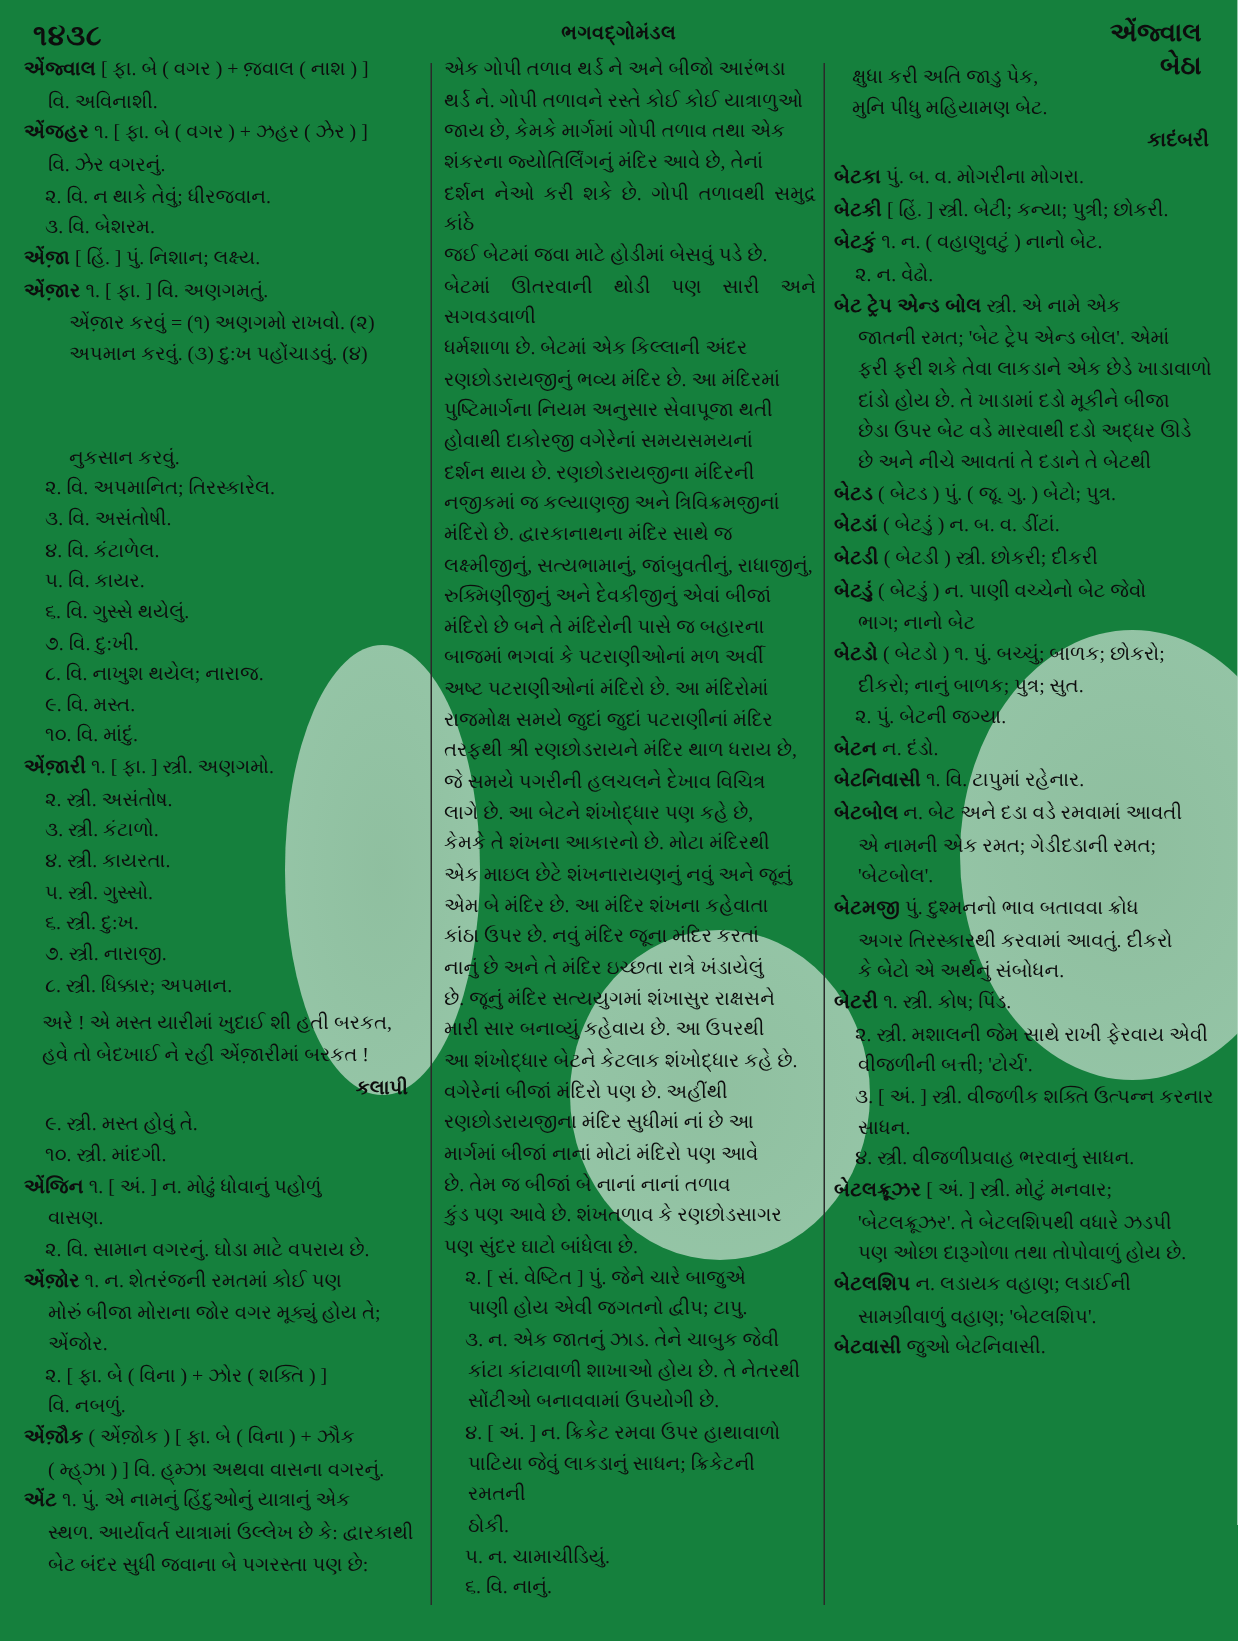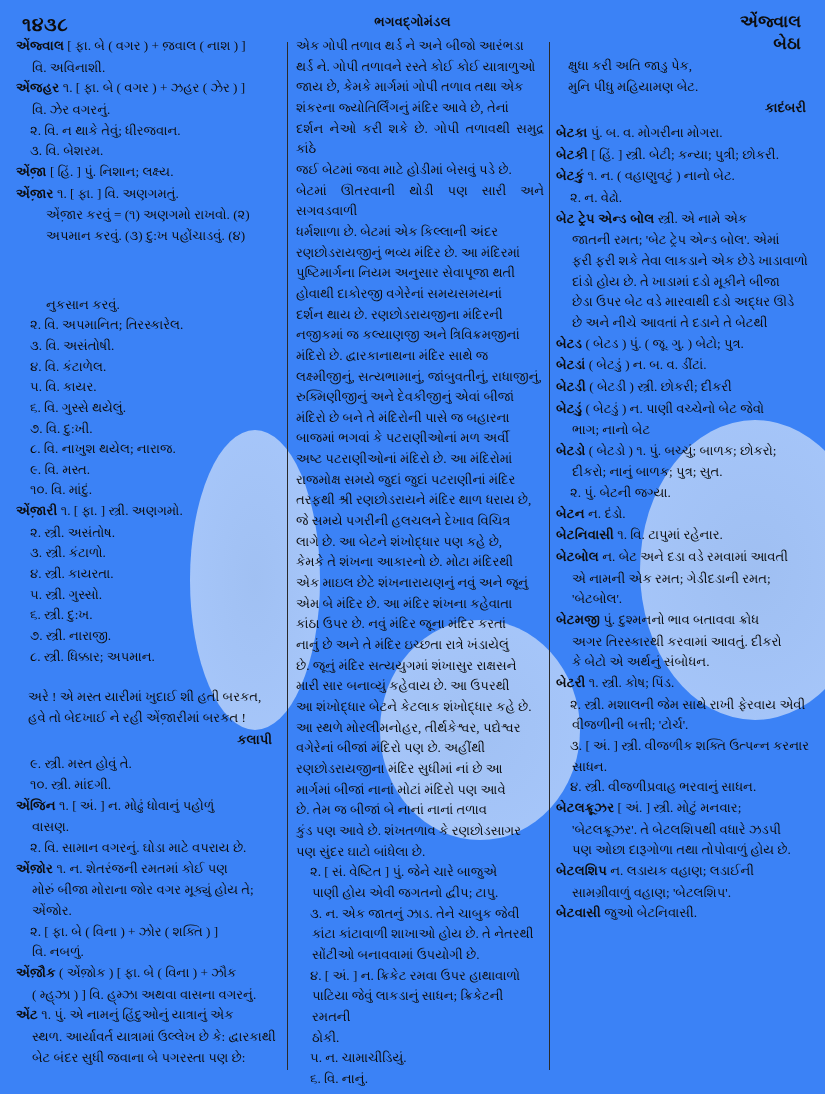--- a/index.html
+++ b/index.html
@@ -15,21 +15,21 @@
     color: #0d0d0d;
     position: relative;
     overflow: hidden;
   }
 
   
   .page {
     position: relative;
     width: 825px;
     height: 1094px;
-    background: #3b82f6;
+    background: #15803d;
     box-sizing: border-box;
   }
   
   .watermark {
     position: absolute;
     pointer-events: none;
     border-radius: 50%;
     opacity: .55;
   }
   .wm1 { left: 640px; top: 420px; width: 230px; height: 300px;
@@ -124,21 +124,21 @@
     text-justify: inter-word;
   }
   .cite {
     display: block;
     text-align: right;
     padding-right: 6px;
     font-weight: bold;
     margin-top: 1px;
   }
   .verse-block {
-    margin: 20px 0 4px 0;
+    margin: 5px 0 4px 0;
     padding-left: 12px;
   }
   .verse-line { display: block; }
 </style>
 </head>
 <body>
 
 <div class="page">
 
   <div class="watermark wm1"></div>
@@ -234,21 +234,20 @@
         <p class="body-par">જે સમયે પગરીની હલચલને દેખાવ વિચિત્ર</p>
         <p class="body-par">લાગે છે. આ બેટને શંખોદ્ધાર પણ કહે છે,</p>
         <p class="body-par">કેમકે તે શંખના આકારનો છે. મોટા મંદિરથી</p>
         <p class="body-par">એક માઇલ છેટે શંખનારાયણનું નવું અને જૂનું</p>
         <p class="body-par">એમ બે મંદિર છે. આ મંદિર શંખના કહેવાતા</p>
         <p class="body-par">કાંઠા ઉપર છે. નવું મંદિર જૂના મંદિર કરતાં</p>
         <p class="body-par">નાનું છે અને તે મંદિર ઇચ્છતા રાત્રે ખંડાયેલું</p>
         <p class="body-par">છે. જૂનું મંદિર સત્યયુગમાં શંખાસુર રાક્ષસને</p>
         <p class="body-par">મારી સાર બનાવ્યું કહેવાય છે. આ ઉપરથી</p>
         <p class="body-par">આ શંખોદ્ધાર બેટને કેટલાક શંખોદ્ધાર કહે છે.</p>
-        <p class="body-par">આ સ્થળે મોરલીમનોહર, તીર્થકેશ્વર, પદ્યેશ્વર</p>
         <p class="body-par">વગેરેનાં બીજાં મંદિરો પણ છે. અહીંથી</p>
         <p class="body-par">રણછોડરાયજીના મંદિર સુધીમાં નાં છે આ</p>
         <p class="body-par">માર્ગમાં બીજાં નાનાં મોટાં મંદિરો પણ આવે</p>
         <p class="body-par">છે. તેમ જ બીજાં બે નાનાં નાનાં તળાવ</p>
         <p class="body-par">કુંડ પણ આવે છે. શંખતળાવ કે રણછોડસાગર</p>
         <p class="body-par">પણ સુંદર ઘાટો બાંધેલા છે.</p>
         <p class="sense">૨. [ સં. વેષ્ટિત ] પું. જેને ચારે બાજુએ</p>
         <p class="cont">પાણી હોય એવી જગતનો દ્વીપ; ટાપુ.</p>
         <p class="sense">૩. ન. એક જાતનું ઝાડ. તેને ચાબુક જેવી</p>
         <p class="cont">કાંટા કાંટાવાળી શાખાઓ હોય છે. તે નેતરથી</p>

